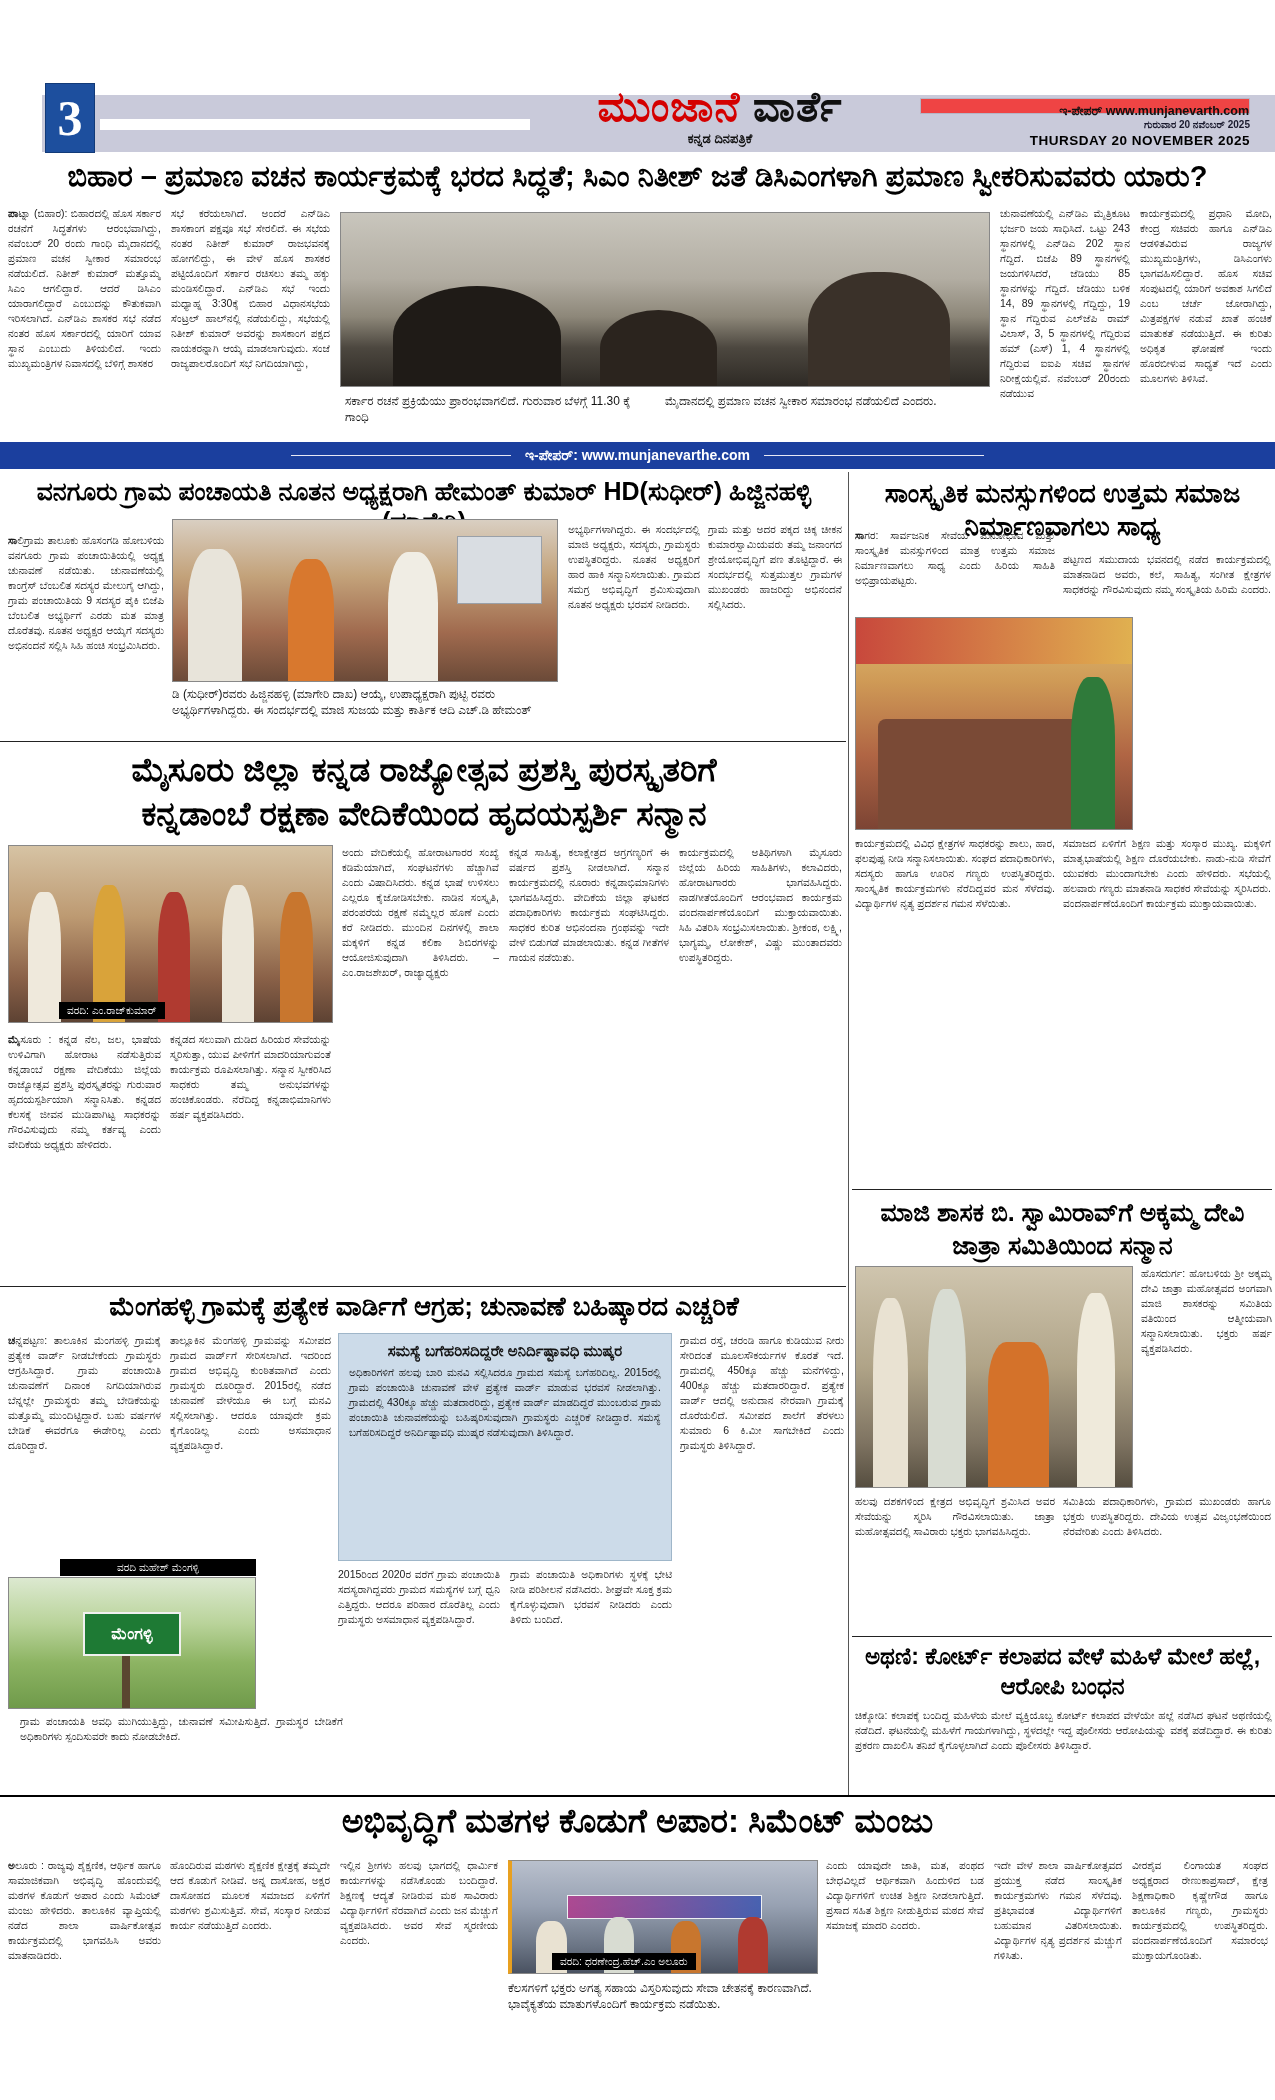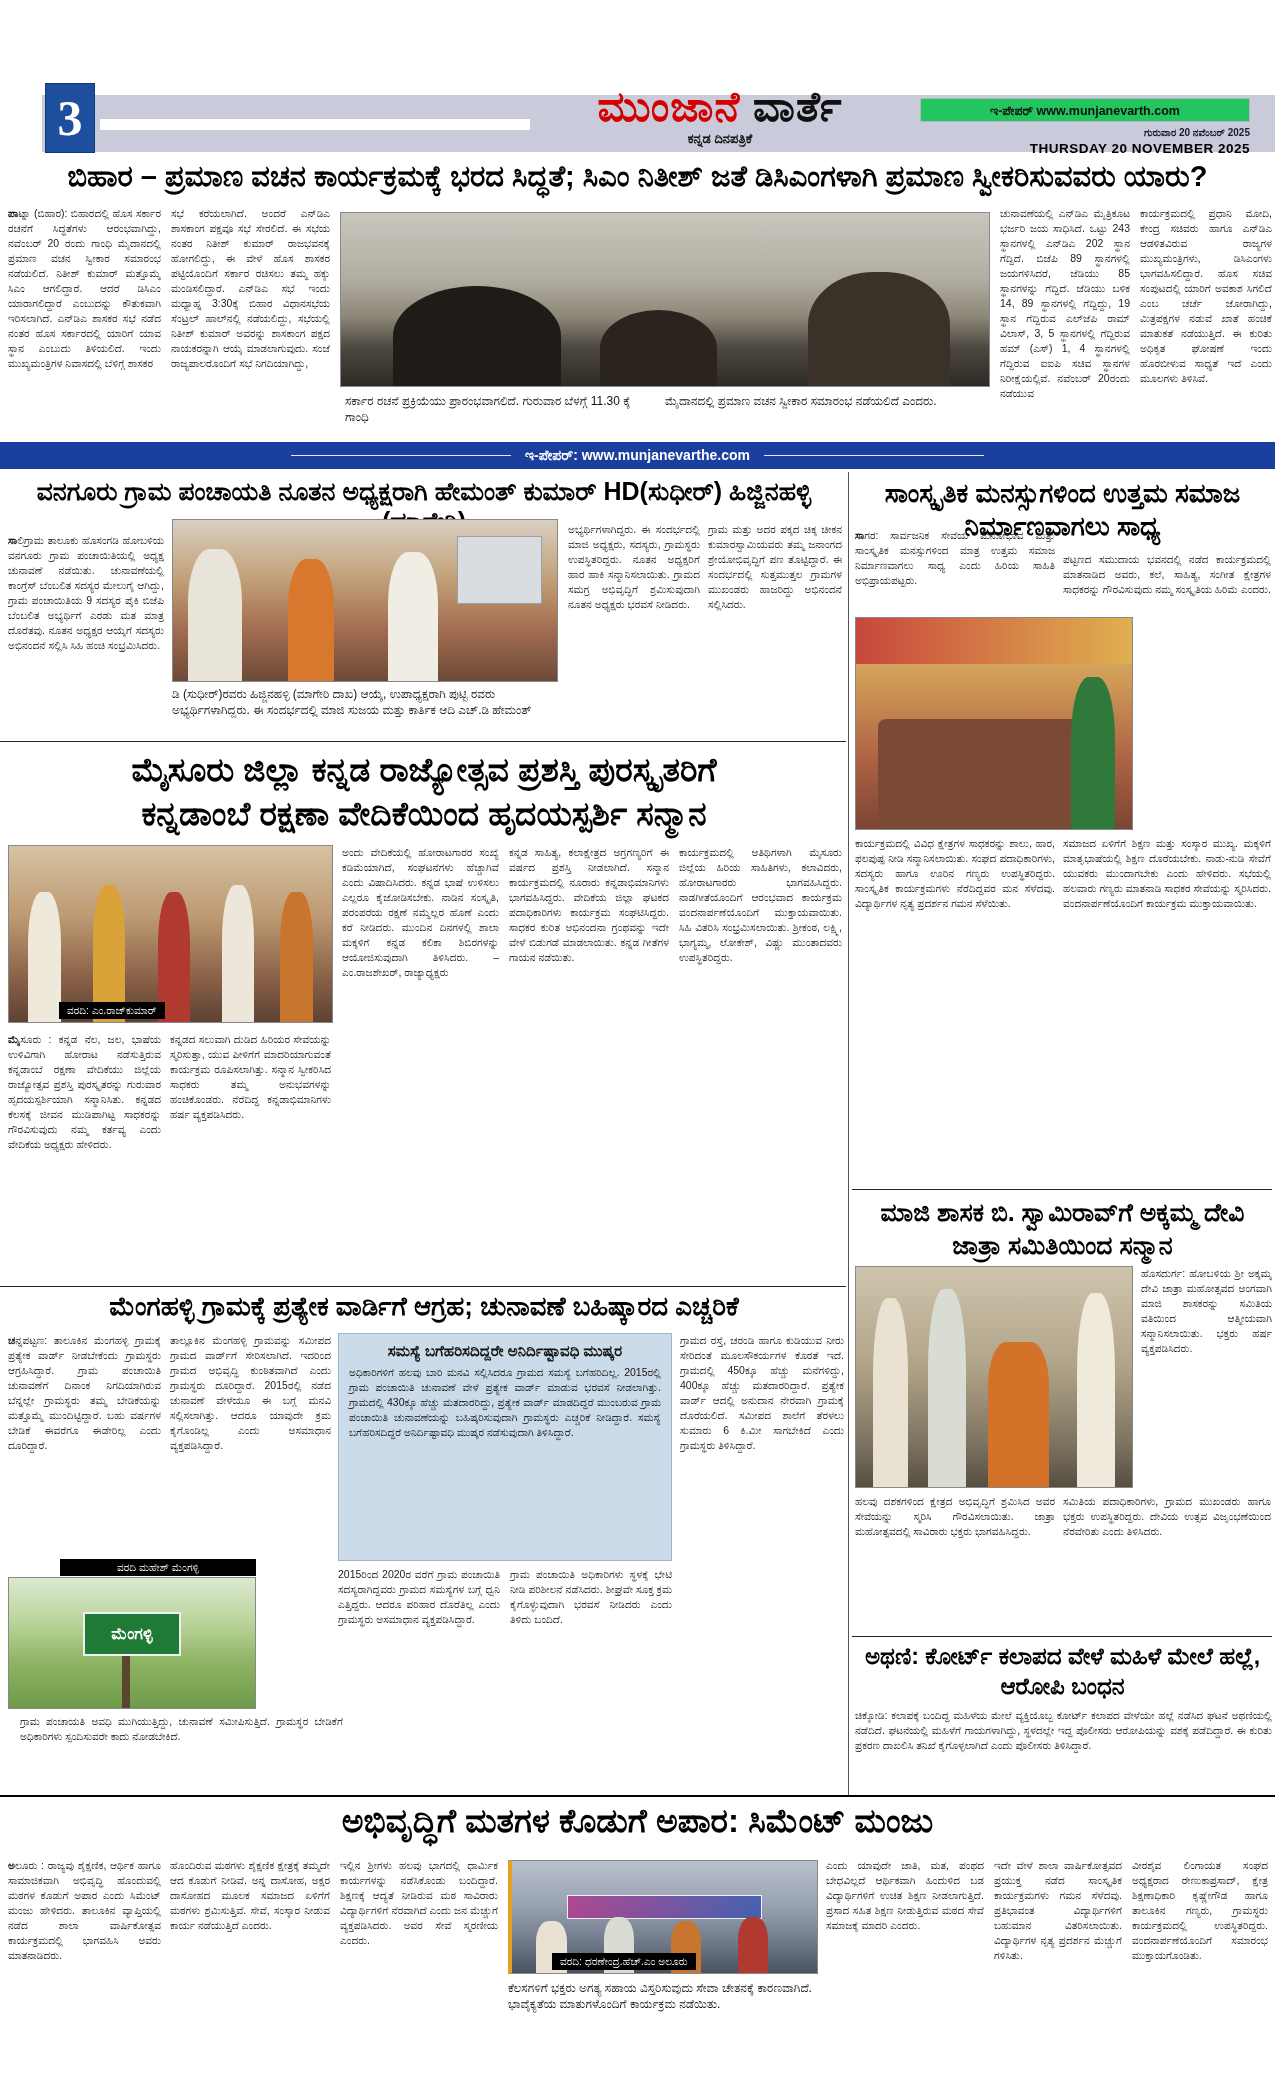--- a/index.html
+++ b/index.html
@@ -11,21 +11,21 @@
   .pagenum { position:absolute; left:45px; top:83px; width:50px; height:70px; background:#1d4f9e; color:#fff;
              font-family:"Liberation Serif","DejaVu Serif",serif; font-size:50px; font-weight:bold;
              display:flex; align-items:center; justify-content:center; border:1px solid #123a78; }
   .band-whitestrip { position:absolute; left:100px; top:119px; width:430px; height:11px; background:#fff; }
   .masthead { position:absolute; left:480px; top:86px; width:480px; text-align:center; }
   .masthead-title { font-size:42px; font-weight:bold; letter-spacing:1px; line-height:1.0; }
   .mh-red { color:#d40000; }
   .mh-black { color:#101010; }
   .masthead-sub { font-size:13px; font-weight:bold; color:#101010; margin-top:3px; }
   .hdr-right { position:absolute; left:920px; top:98px; width:330px; }
-  .epaper-box { background:#22c55e; height:24px; line-height:24px; text-align:center; font-size:12.5px; font-weight:bold; color:#111; border:1px solid #b5b5c5; }
+  .epaper-box { background:#ef4444; height:16px; line-height:24px; text-align:right; font-size:12.5px; font-weight:bold; color:#111; border:1px solid #b5b5c5; }
   .date-kn { text-align:right; font-size:10px; font-weight:bold; color:#1a1a2e; margin-top:5px; }
   .date-en { text-align:right; font-size:13.5px; font-weight:900; color:#000; margin-top:2px; letter-spacing:0.5px; }
 
   
   .headline-main { position:absolute; left:10px; top:160px; width:1255px; text-align:center; font-size:29px; font-weight:bold; color:#000; }
   .headline { font-weight:bold; color:#000; text-align:center; }
 
   
   .bodytext { font-size:10.5px; line-height:1.43; text-align:justify; color:#1a1a1a; overflow:hidden; position:absolute; }
   .bodytext.first::first-letter { font-weight:bold; }

